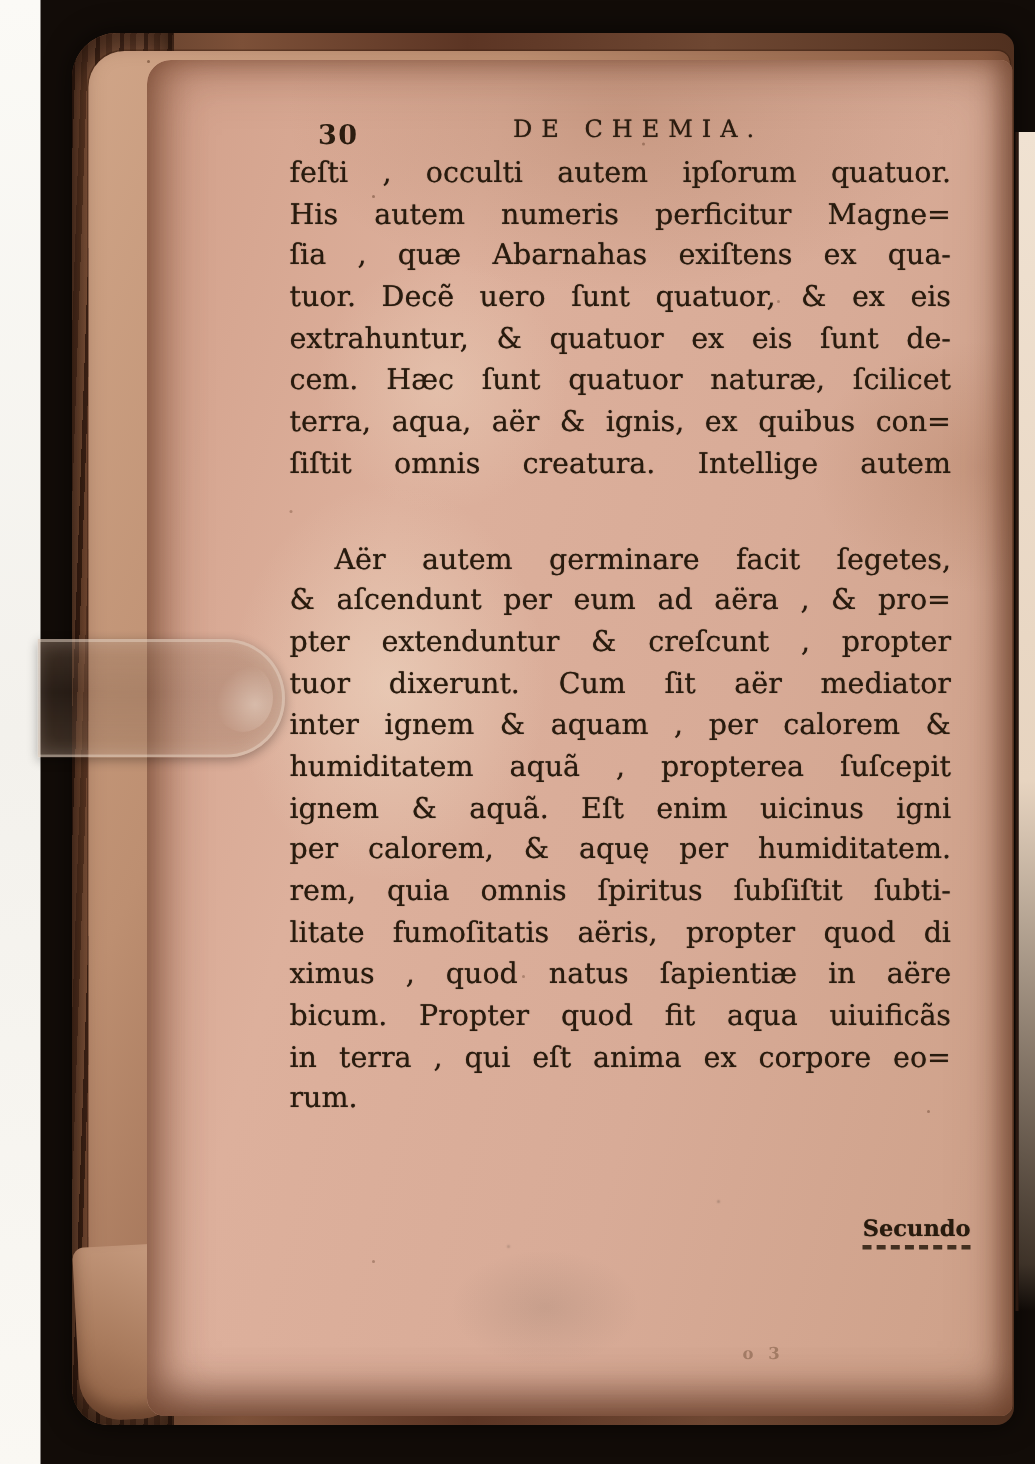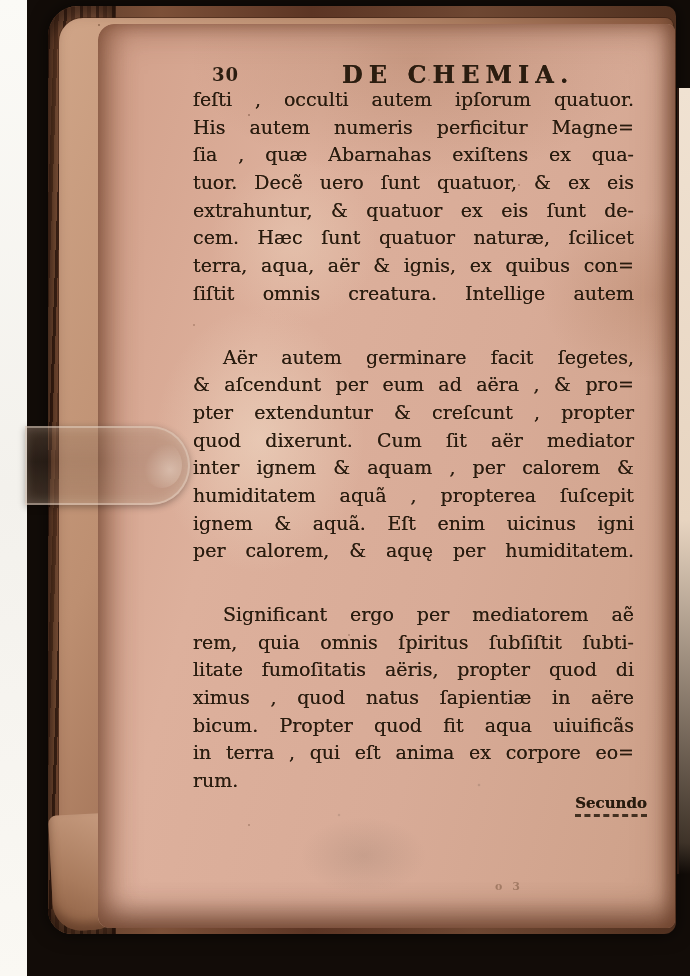--- a/index.html
+++ b/index.html
@@ -8,21 +8,21 @@
     background:#120c08;
     font-family:"DejaVu Serif","Liberation Serif",serif;
   }
   
   .scanner-strip{
     position:absolute;left:0;top:0;width:27px;height:976px;
     background:linear-gradient(180deg,#fbfaf6,#f3f1ec 50%,#faf8f3);
   }
   
   .book-outer{
-    position:absolute;left:48px;top:6px;width:628px;height:928px;
+    position:absolute;left:48px;top:22px;width:628px;height:928px;
     border-radius:30px 10px 12px 24px;
     background:linear-gradient(90deg,#452718 0%,#6b4530 9%,#7c5038 18%,#5c3524 42%,#6e4732 68%,#50301f 100%);
     box-shadow:0 0 18px rgba(0,0,0,0.6);
   }
   .fore-edge{
     position:absolute;left:0;top:0;bottom:0;width:68px;
     border-radius:30px 0 0 24px;
     background:
       repeating-linear-gradient(92deg,
         rgba(38,19,11,0.55) 0 3px, rgba(146,96,66,0.5) 3px 7px,
@@ -68,21 +68,21 @@
       520px 700px 0 rgba(90,55,35,0.4), 150px 800px 0 rgba(90,55,35,0.35),
       380px 760px 1px rgba(80,70,60,0.3), 240px 790px 1px rgba(80,70,60,0.25);
   }
   
   .page-number{
     position:absolute;left:114px;top:40px;
     font-size:18px;font-weight:700;color:#2b1d10;letter-spacing:1px;
   }
   .running-title{
     position:absolute;left:244px;top:36px;
-    font-size:24px;font-weight:700;color:#2b1d10;letter-spacing:6px;
+    font-size:16px;font-weight:400;color:#2b1d10;letter-spacing:6px;
     text-shadow:0 0 0.6px rgba(40,25,12,0.8);
   }
   .text-block{
     position:absolute;left:95px;top:64px;width:441px;
     font-size:19px;font-weight:400;color:#281b0e;
     text-shadow:0 0 0.6px rgba(40,25,12,0.75);
   }
   .ln{height:27.7px;overflow:visible;text-align:justify;text-align-last:justify;white-space:nowrap;}
   .ln.shrt{text-align-last:left;}
   .ln.ind{padding-left:30px;margin-top:36px;}
@@ -139,26 +139,25 @@
       <div class="ln">His autem numeris perficitur Magne=</div>
       <div class="ln">ſia , quæ Abarnahas exiſtens ex qua-</div>
       <div class="ln">tuor. Decẽ uero ſunt quatuor, &amp; ex eis</div>
       <div class="ln">extrahuntur, &amp; quatuor ex eis ſunt de-</div>
       <div class="ln">cem. Hæc ſunt quatuor naturæ, ſcilicet</div>
       <div class="ln">terra, aqua, aër &amp; ignis, ex quibus con=</div>
       <div class="ln">ſiſtit omnis creatura. Intellige autem</div>
       <div class="ln ind">Aër autem germinare facit ſegetes,</div>
       <div class="ln">&amp; aſcendunt per eum ad aëra , &amp; pro=</div>
       <div class="ln">pter extenduntur &amp; creſcunt , propter</div>
-      <div class="ln">quod dixerunt. Cum ſit aër mediator</div>
+      <div class="ln">tuor dixerunt. Cum ſit aër mediator</div>
       <div class="ln">inter ignem &amp; aquam , per calorem &amp;</div>
       <div class="ln">humiditatem aquã , propterea ſuſcepit</div>
       <div class="ln">ignem &amp; aquã. Eſt enim uicinus igni</div>
       <div class="ln">per calorem, &amp; aquę per humiditatem.</div>
-      <div class="ln ind">Significant ergo per mediatorem aẽ</div>
       <div class="ln">rem, quia omnis ſpiritus ſubſiſtit ſubti-</div>
       <div class="ln">litate fumoſitatis aëris, propter quod di</div>
       <div class="ln">ximus , quod natus ſapientiæ in aëre</div>
       <div class="ln">bicum. Propter quod fit aqua uiuificãs</div>
       <div class="ln">in terra , qui eſt anima ex corpore eo=</div>
       <div class="ln shrt">rum.</div>
     </div>
 
     <div class="catchword">Secundo</div>
     <div class="signature-mark">o 3</div>

